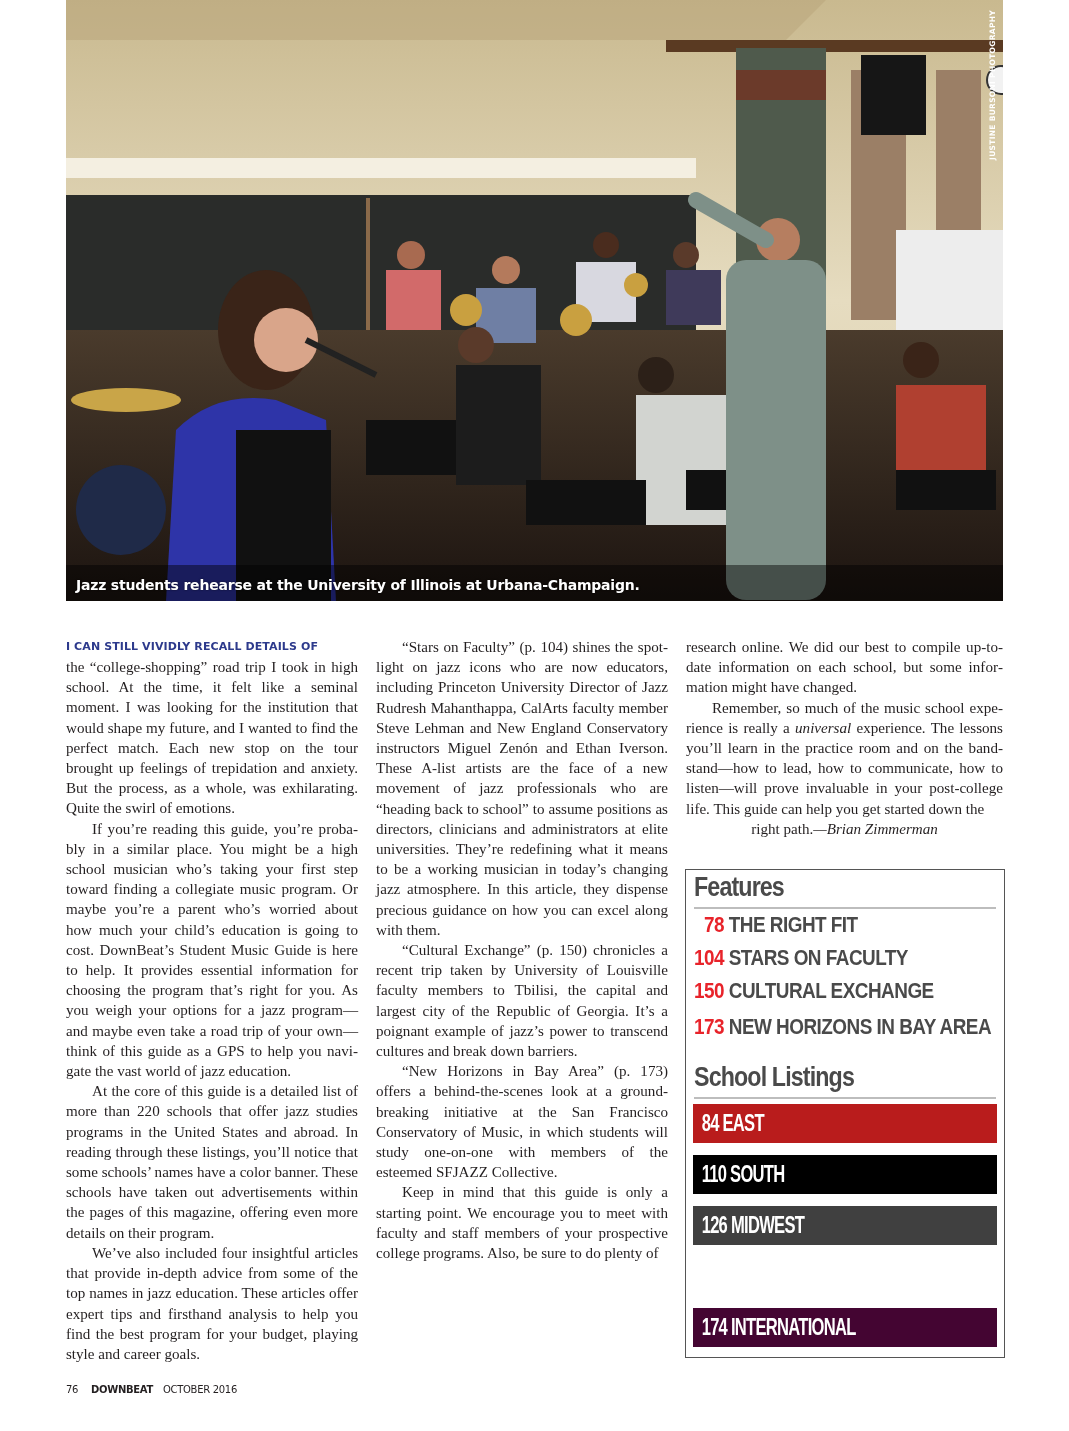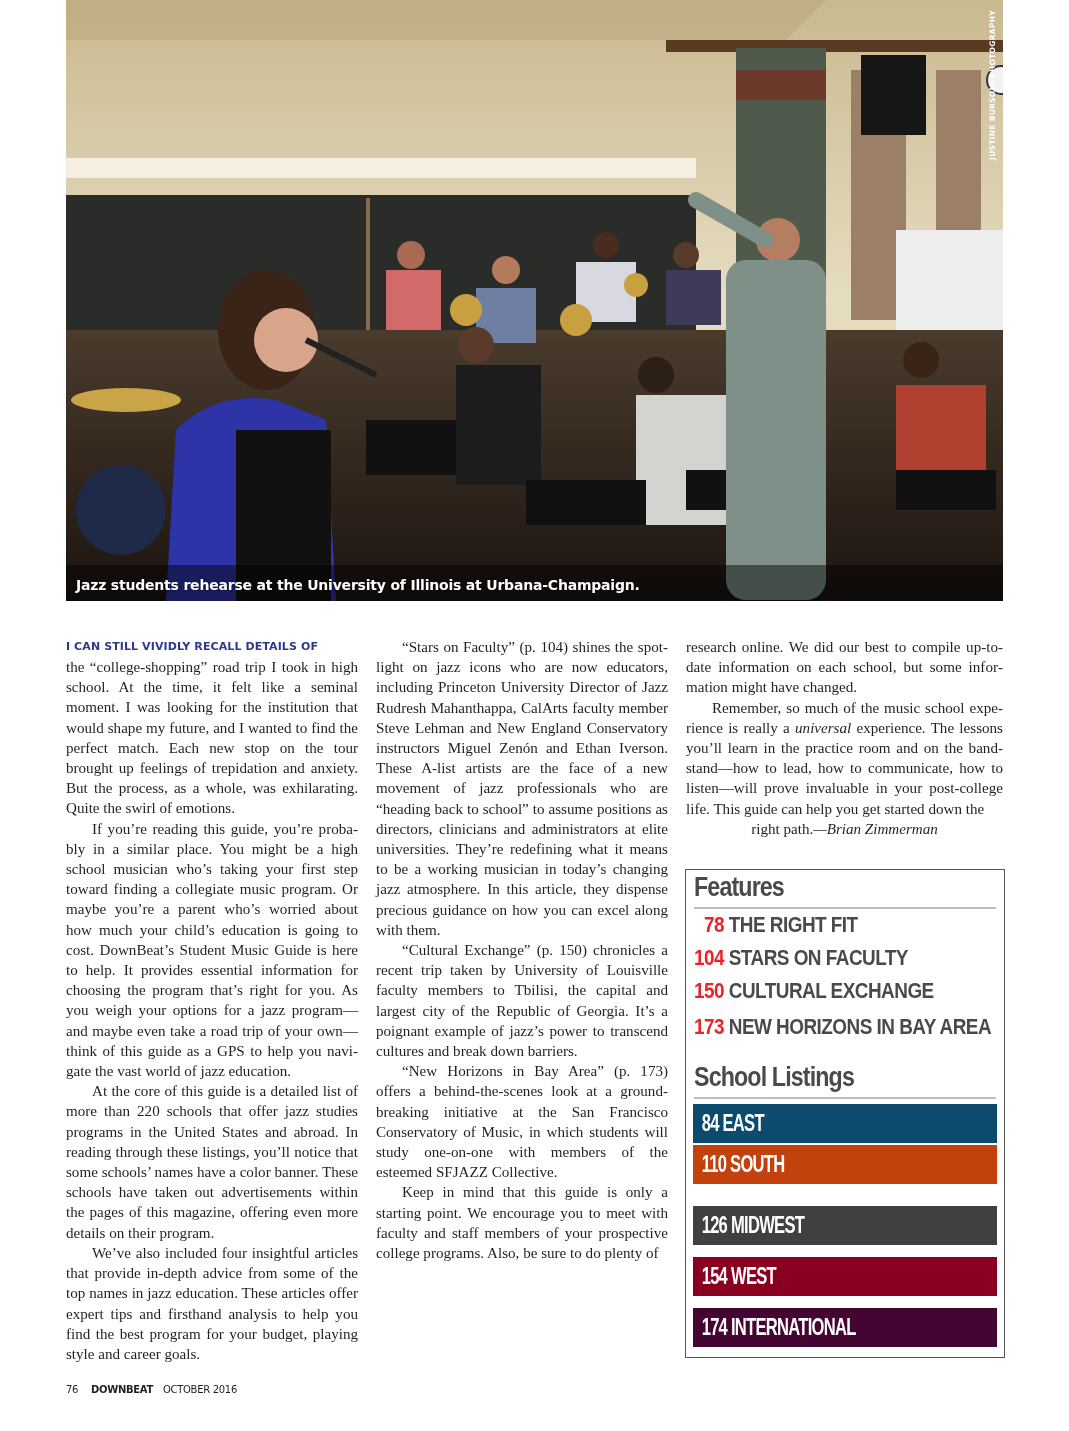--- a/index.html
+++ b/index.html
@@ -205,31 +205,28 @@
     <span class="ttl">CULTURAL EXCHANGE</span>
   </div>
   <div class="feat" style="top:144px;">
     <span class="num">173</span>
     <span class="ttl">NEW HORIZONS IN BAY AREA</span>
   </div>
 
   <div class="toc-heading" style="top:192px;">School Listings</div>
   <div class="toc-rule" style="top:227px;"></div>
 
-  <div class="listing" style="top: 234px; background: #0c4a6e; text-align: center;">
+  <div class="listing" style="top: 234px; background: #b91c1c; text-align: center;">
       <span>84 EAST</span>
     </div>
-  <div class="listing" style="top: 275px; background: #c2410c; text-align: center;">
+  <div class="listing" style="top: 285px; background: #000000; text-align: center;">
       <span>110 SOUTH</span>
     </div>
   <div class="listing" style="top: 336px; background: #404040;">
       <span>126 MIDWEST</span>
-    </div>
-  <div class="listing" style="top: 387px; background: rgb(138, 0, 32);">
-      <span>154 WEST</span>
     </div>
   <div class="listing" style="top: 438px; background: rgb(68, 5, 50);">
       <span>174 INTERNATIONAL</span>
     </div>
 </div>
 
 <div class="folio">
   <span class="pg">76</span>
   <span class="mag">DOWNBEAT</span>
   <span>OCTOBER 2016</span>

